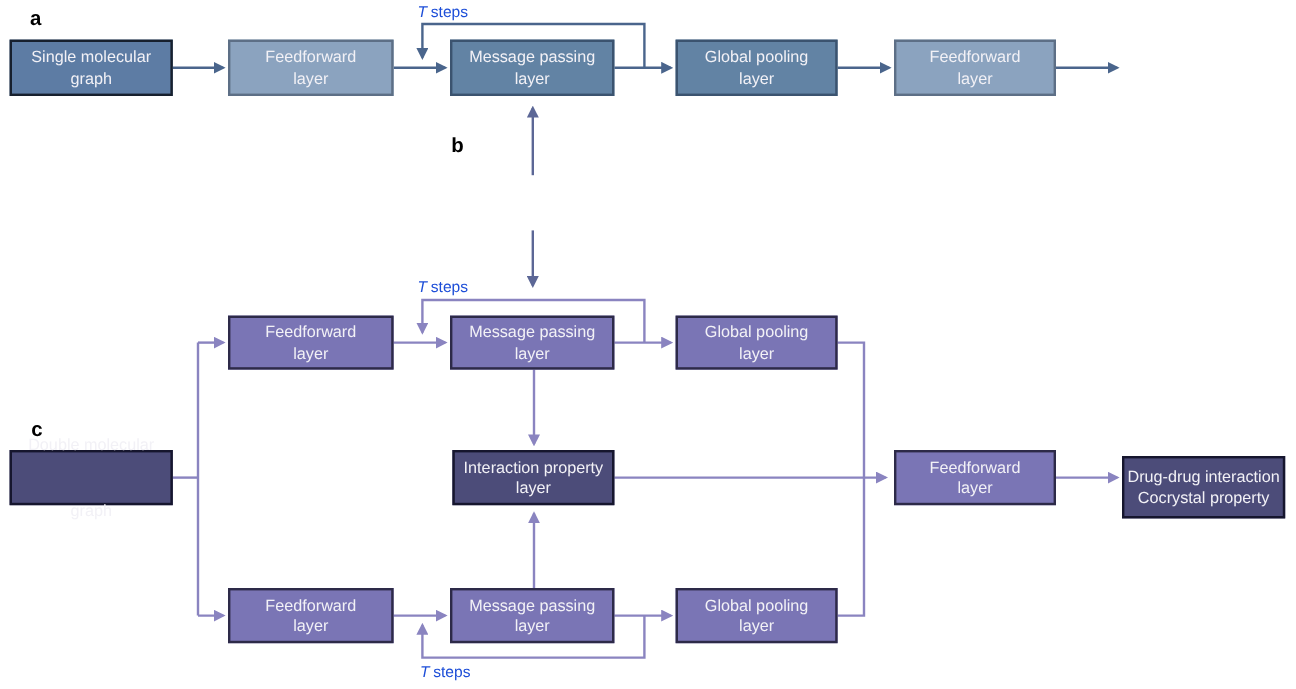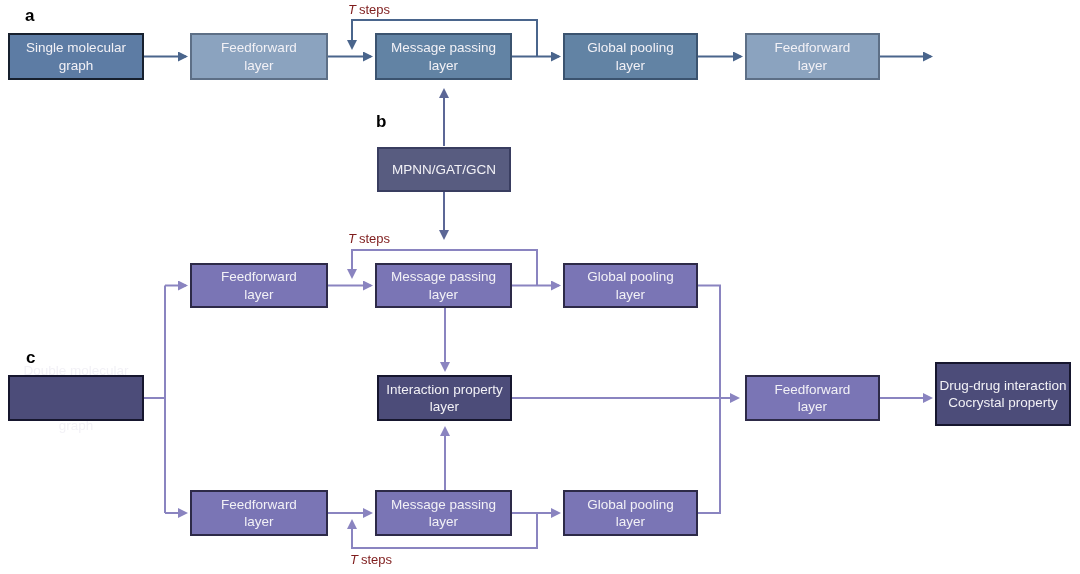--- a/index.html
+++ b/index.html
@@ -8,21 +8,21 @@
   .bx{position:absolute;display:flex;flex-direction:column;align-items:center;
       justify-content:center;color:#f2f1f6;font-size:13.5px;line-height:1.28;
       text-align:left;box-sizing:border-box;border:2px solid;}
   .a-io{background:#5d7ca4;border-color:#17202e;}
   .a-mid{background:#6283a4;border-color:#3b536f;}
   .a-ff{background:#8ba3bf;border-color:#5d6f86;}
   .b-box{background:#585c80;border-color:#393d60;}
   .c-purple{background:#7a75b5;border-color:#2d2a48;}
   .c-dark{background:#4c4c79;border-color:#16162e;}
   .panel-label{position:absolute;font-weight:700;font-size:17px;color:#000;}
-  .tsteps{position:absolute;font-size:13px;color:#7f1d1d;}
+  .tsteps{position:absolute;font-size:13px;color:#1d4ed8;}
   .tsteps .ts-i{font-style:italic;margin-right:3px;}
   svg.wires{position:absolute;left:0;top:0;pointer-events:none;}
 </style>
 </head>
 <body>
 
 <div id="fig">
 
   <svg class="wires" width="1080" height="574" viewBox="0 0 1080 574">
     <defs>
@@ -102,23 +102,20 @@
   </div>
   <div class="bx a-mid" style="left:563px;top:33px;width:135px;height:47px;">
     <span>Global pooling</span>
     <span>layer</span>
   </div>
   <div class="bx a-ff" style="left:745px;top:33px;width:135px;height:47px;">
     <span>Feedforward</span>
     <span>layer</span>
   </div>
 
-  <div class="bx b-box" style="left:377px;top:147px;width:134px;height:45px;">
-    <span>MPNN/GAT/GCN</span>
-  </div>
 
   <div class="bx c-dark" style="left:8px;top:375px;width:136px;height:46px;gap:37px;">
     <span>Double molecular</span>
     <span>graph</span>
   </div>
 
   <div class="bx c-purple" style="left:190px;top:263px;width:138px;height:45px;">
     <span>Feedforward</span>
     <span>layer</span>
   </div>
@@ -146,18 +143,18 @@
   </div>
   <div class="bx c-purple" style="left:563px;top:490px;width:135px;height:46px;">
     <span>Global pooling</span>
     <span>layer</span>
   </div>
 
   <div class="bx c-purple" style="left:745px;top:375px;width:135px;height:46px;">
     <span>Feedforward</span>
     <span>layer</span>
   </div>
-  <div class="bx c-dark" style="left:935px;top:362px;width:136px;height:64px;">
+  <div class="bx c-dark" style="left:935px;top:380px;width:136px;height:52px;">
     <span>Drug-drug interaction</span>
     <span>Cocrystal property</span>
   </div>
 
 </div>
 
 </body></html>

